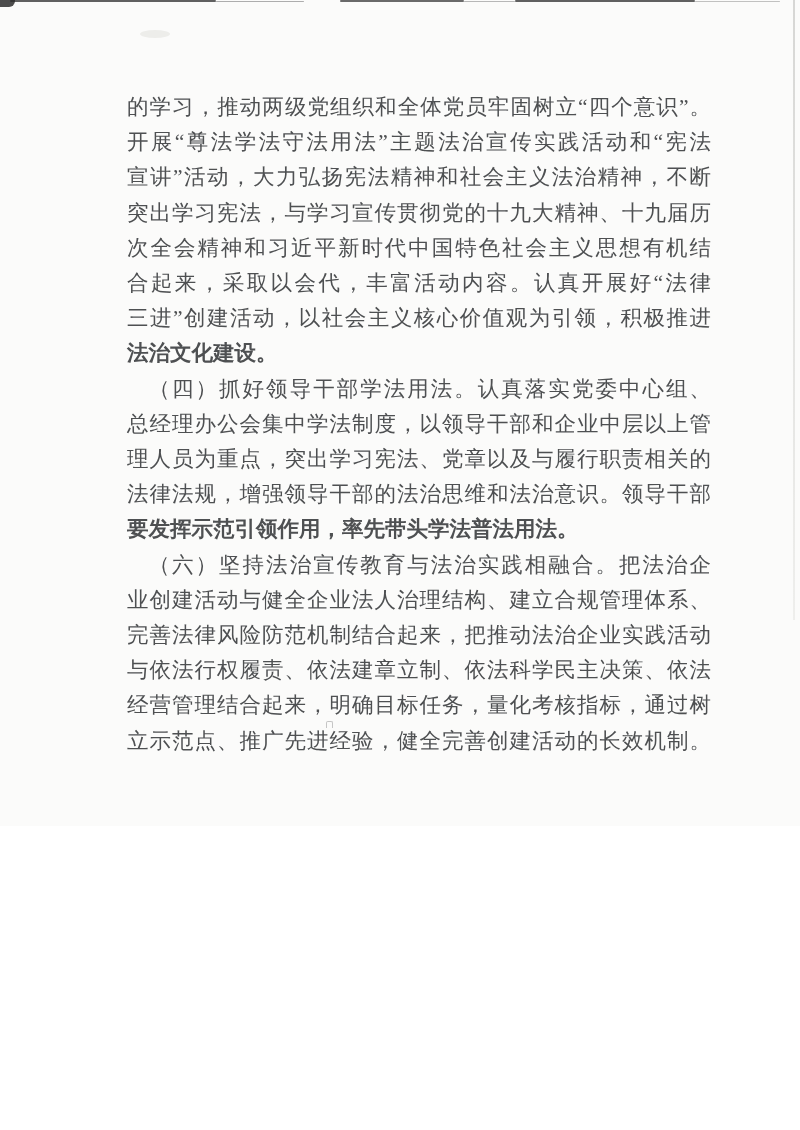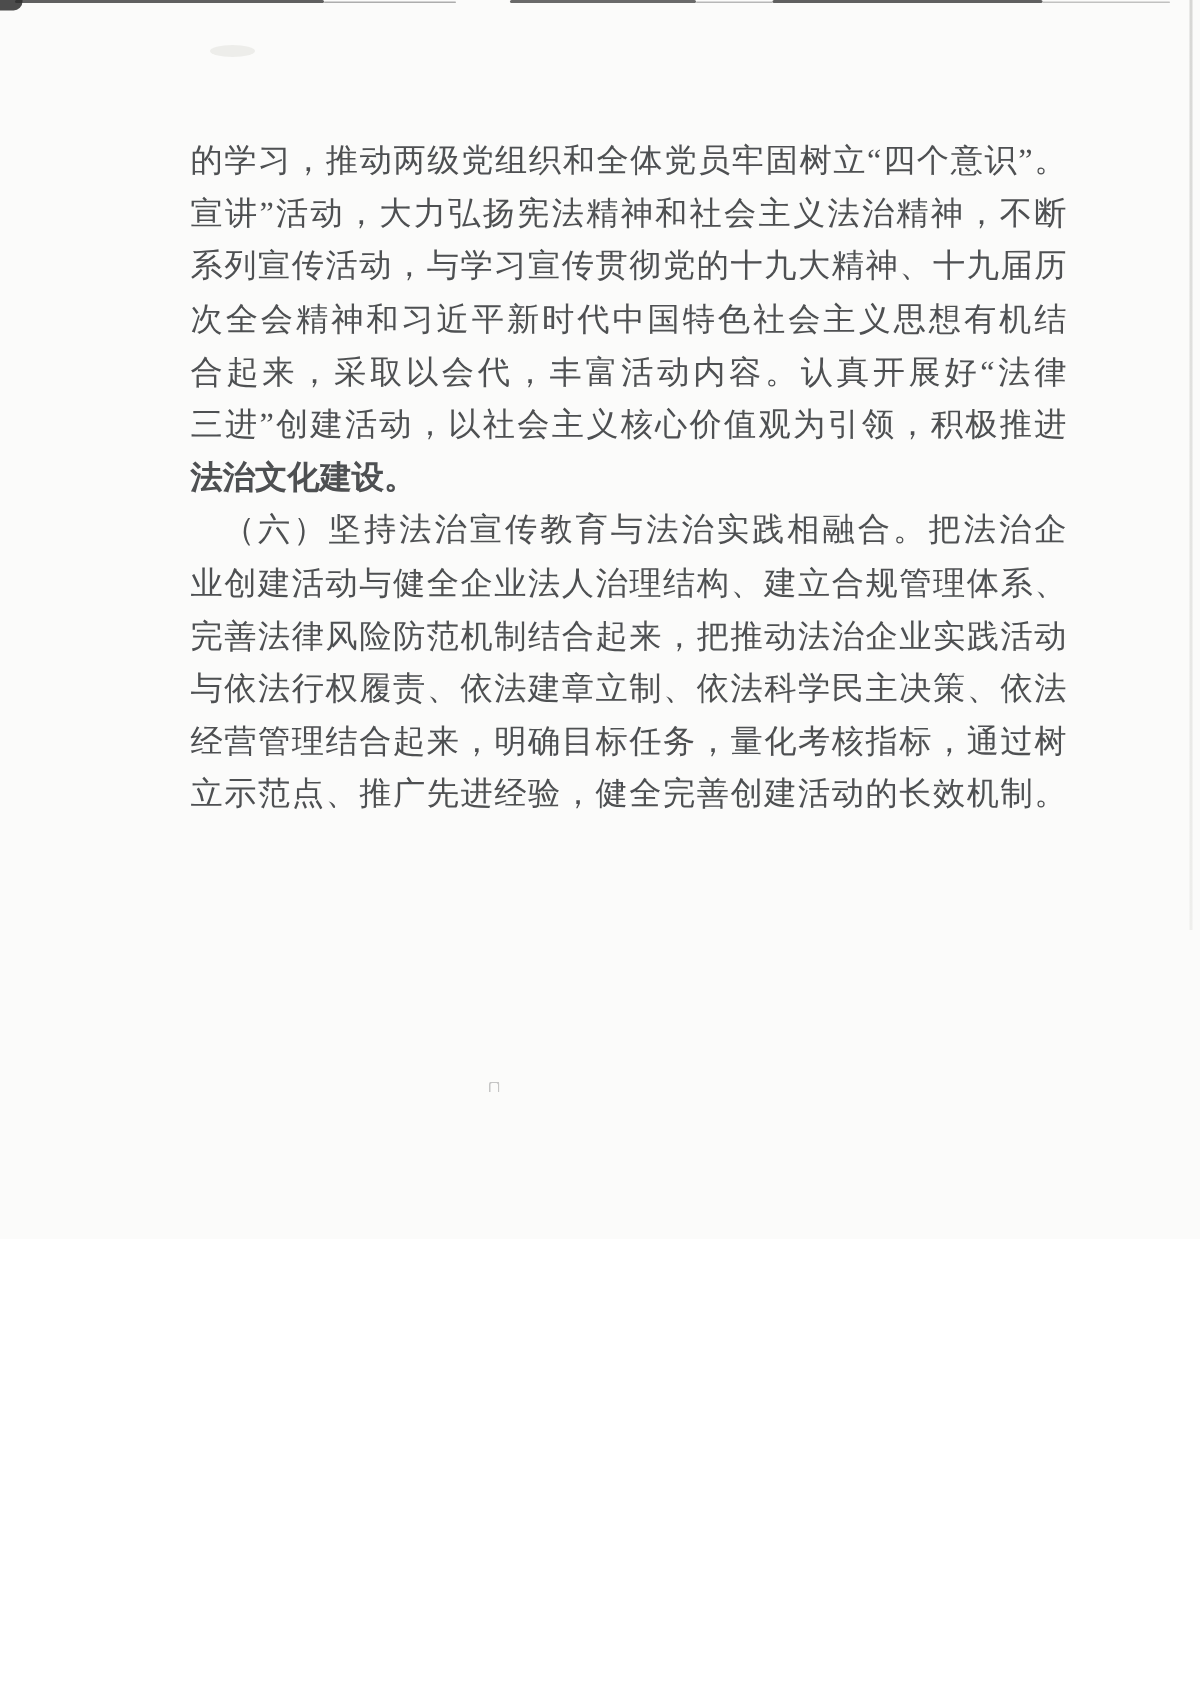--- a/index.html
+++ b/index.html
@@ -87,26 +87,34 @@
   <div class="artifact smudge-top"></div>
   <div class="artifact speck s1"></div>
   <div class="artifact speck s2"></div>
   <div class="artifact speck s3"></div>
   <div class="artifact speck s4"></div>
   <div class="artifact speck s5"></div>
 
   <main class="doc-body">
     <section class="block">
         <div class="line">的学习，推动两级党组织和全体党员牢固树立“四个意识”。</div>
+        <div class="line">开展“尊法学法守法用法”主题法治宣传实践活动和“宪法</div>
         <div class="line">宣讲”活动，大力弘扬宪法精神和社会主义法治精神，不断</div>
-        <div class="line">系列宣传活动，与学习宣传贯彻党的十九大精神、十九届历</div>
+        <div class="line">突出学习宪法，与学习宣传贯彻党的十九大精神、十九届历</div>
         <div class="line">次全会精神和习近平新时代中国特色社会主义思想有机结</div>
         <div class="line">合起来，采取以会代，丰富活动内容。认真开展好“法律</div>
         <div class="line">三进”创建活动，以社会主义核心价值观为引领，积极推进</div>
         <div class="line no-justify">法治文化建设。</div>
+      </section>
+    <section class="block">
+        <div class="line indent">（四）抓好领导干部学法用法。认真落实党委中心组、</div>
+        <div class="line">总经理办公会集中学法制度，以领导干部和企业中层以上管</div>
+        <div class="line">理人员为重点，突出学习宪法、党章以及与履行职责相关的</div>
+        <div class="line">法律法规，增强领导干部的法治思维和法治意识。领导干部</div>
+        <div class="line no-justify">要发挥示范引领作用，率先带头学法普法用法。</div>
       </section>
     <section class="block">
         <div class="line indent">（六）坚持法治宣传教育与法治实践相融合。把法治企</div>
         <div class="line">业创建活动与健全企业法人治理结构、建立合规管理体系、</div>
         <div class="line">完善法律风险防范机制结合起来，把推动法治企业实践活动</div>
         <div class="line">与依法行权履责、依法建章立制、依法科学民主决策、依法</div>
         <div class="line">经营管理结合起来，明确目标任务，量化考核指标，通过树</div>
         <div class="line">立示范点、推广先进经验，健全完善创建活动的长效机制。</div>
       </section>
   </main>

